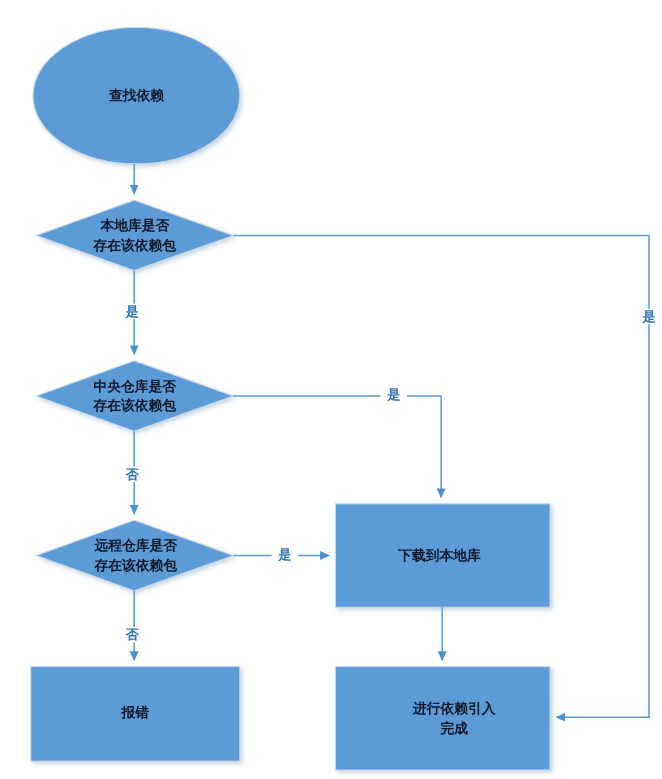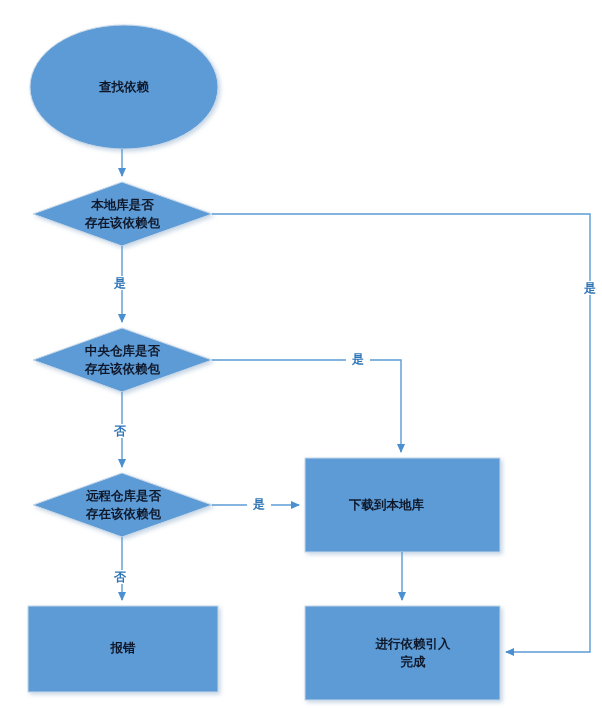--- a/index.html
+++ b/index.html
@@ -87,21 +87,21 @@
 
   <div class="node-label" style="left:33px;top:186px;width:179px;height:56px;">本地库是否
 存在该依赖包</div>
 
   <div class="node-label" style="left:33px;top:332px;width:179px;height:56px;text-align:center;">中央仓库是否
 存在该依赖包</div>
 
   <div class="node-label" style="left:34px;top:477px;width:179px;height:56px;">远程仓库是否
 存在该依赖包</div>
 
-  <div class="node-label" style="left:289px;top:458px;width:195px;height:94px;">下载到本地库</div>
+  <div class="node-label" style="left:302px;top:458px;width:195px;height:94px;">下载到本地库</div>
 
   <div class="node-label" style="left:28px;top:606px;width:190px;height:86px;font-family:Liberation Mono, monospace;">报错</div>
 
   <div class="node-label" style="left:305px;top:606px;width:216px;height:94px;">进行依赖引入
 完成</div>
 
   <div class="edge-label" style="left:108px;top:276px;width:22px;">是</div>
 
   <div class="edge-label" style="left:578px;top:281px;width:22px;">是</div>
 

